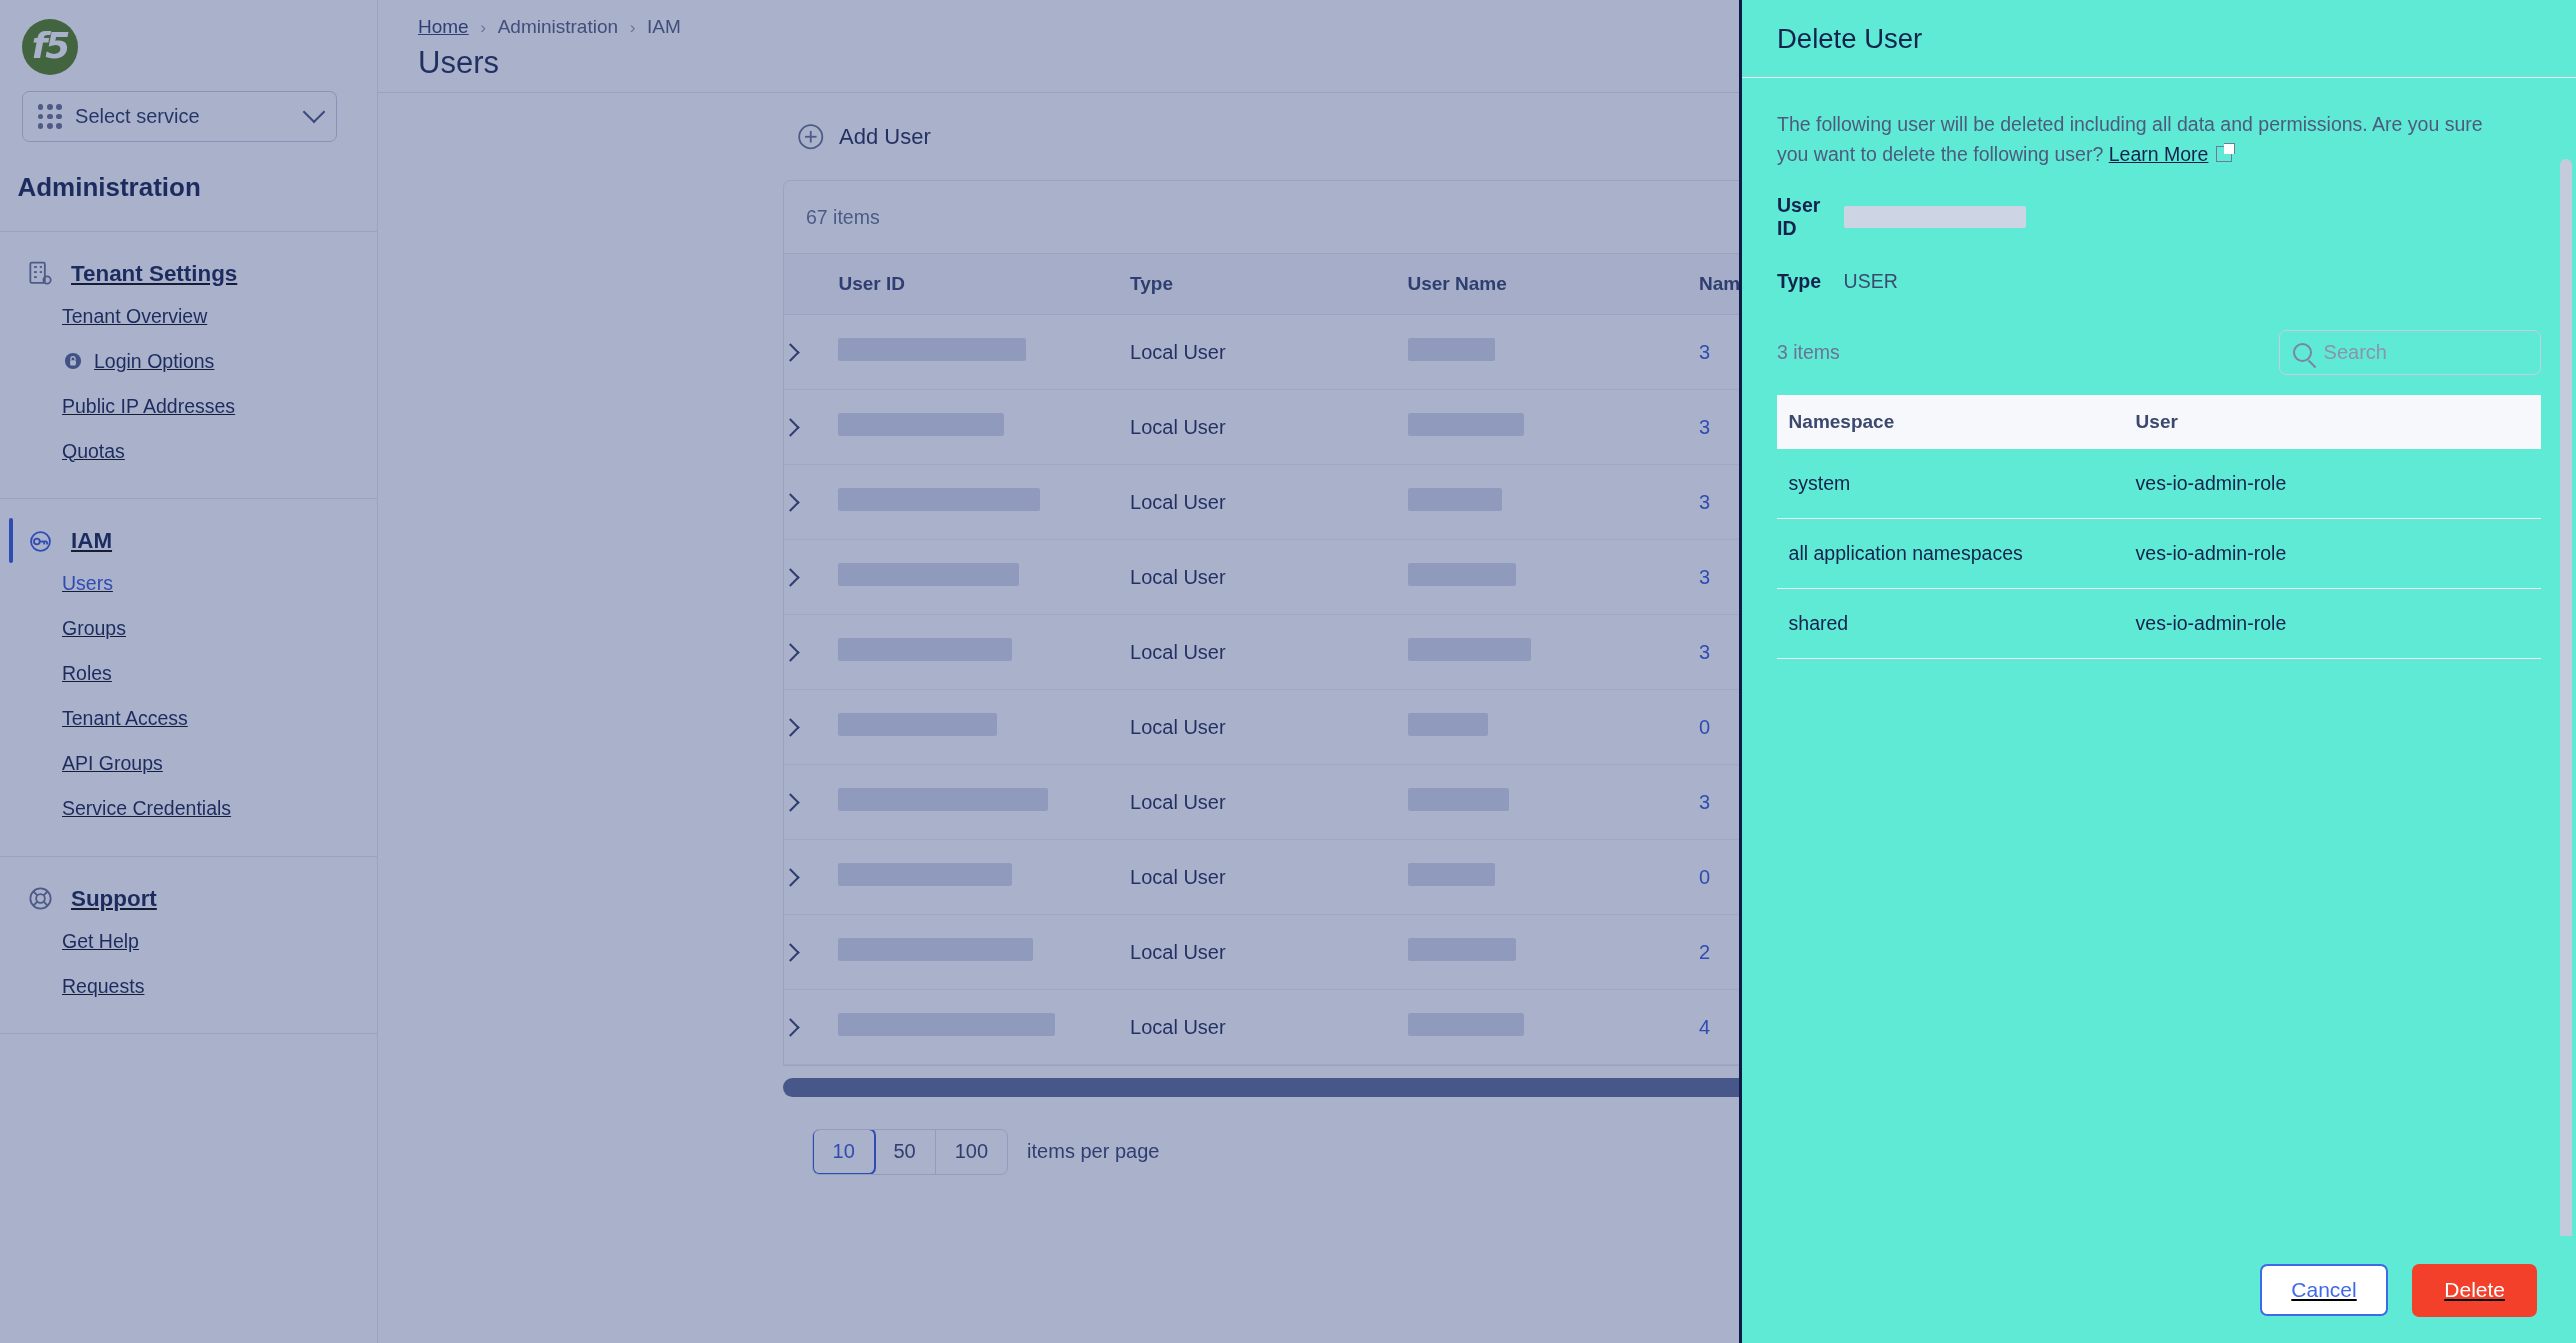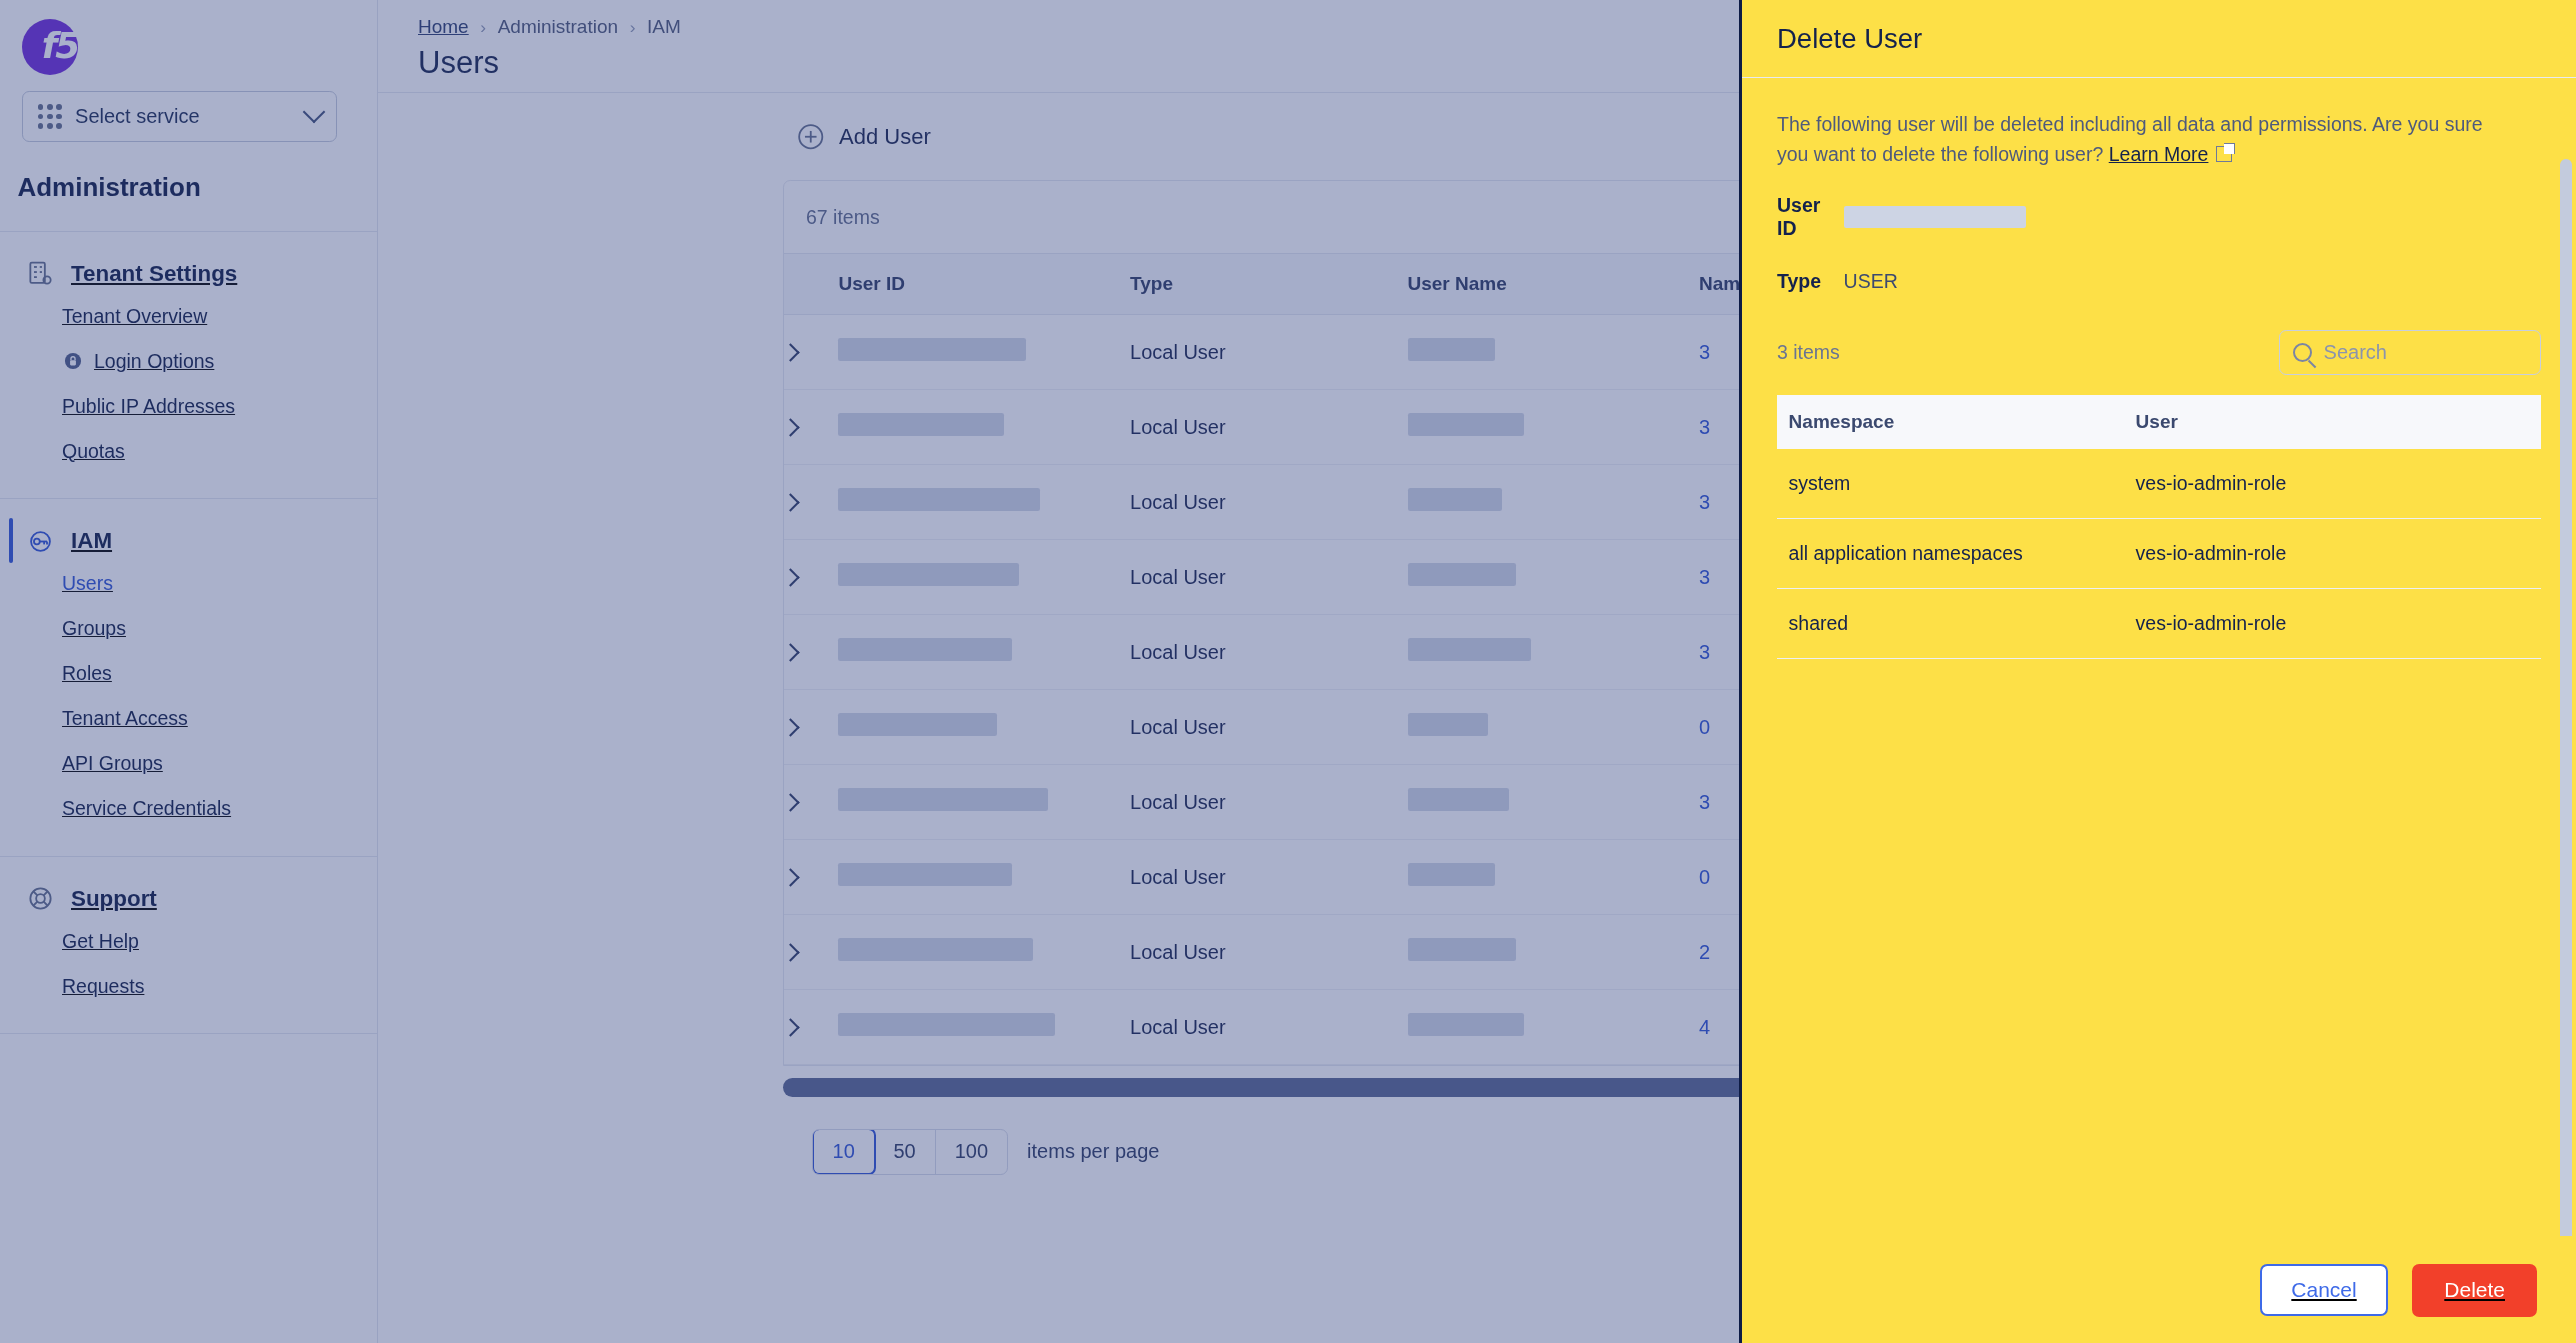--- a/index.html
+++ b/index.html
@@ -17,22 +17,22 @@
   
   .sidebar {
     width: 378px; flex: 0 0 378px; height: 1344px;
     background: #ffffff;
     border-right: 1.4px solid #e2e5ee;
     position: relative;
   }
   .logo-wrap { padding: 19px 0 0 22px; height: 81px; }
   .f5-logo {
     width: 56px; height: 56px; border-radius: 50%;
-    background: #6d28d9; position: relative;
-    display: flex; align-items: center; justify-content: flex-end;
+    background: #4d7c0f; position: relative;
+    display: flex; align-items: center; justify-content: center;
   }
   .f5-logo span {
     color: #ffffff; font-size: 36px; font-weight: bold;
     font-style: italic; letter-spacing: -2.2px;
     font-family: "DejaVu Sans", sans-serif; line-height: 1;
     transform: translateY(-1.4px);
   }
   .svc-select {
     margin: 10px 0 0 22px; width: 315px; height: 51px;
     border: 1.4px solid #c3cadb; border-radius: 7.2px;
@@ -112,21 +112,21 @@
   
   .overlay {
     position: absolute; left: 0; top: 0; width: 1739px; height: 1344px;
     background: rgba(52,70,130,0.42);
     pointer-events: none;
   }
 
   
   .drawer {
     position: absolute; right: 0; top: 0; width: 837px; height: 1344px;
-    background: #fde047; border-left: 3.6px solid #0d1b45;
+    background: #5eead4; border-left: 3.6px solid #0d1b45;
     display: flex; flex-direction: column;
   }
   .dw-head { height: 78px; display: flex; align-items: center; padding-left: 35px;
     border-bottom: 1.4px solid #e8eaf0; }
   .dw-title { font-size: 27.5px; color: #14224d; }
   .dw-body { flex: 1; padding: 32px 35px 0 35px; overflow: hidden; position: relative; }
   .dw-desc { font-size: 19.5px; line-height: 1.52; color: #4e5a7d; max-width: 730px; }
   .dw-desc a { color: #14224d; text-decoration: underline; }
   .ext-ic { display: inline-block; width: 16px; height: 16px; margin-left: 7.2px;
     border: 1.4px solid #6f7a99; position: relative; vertical-align: -1.4px; }

